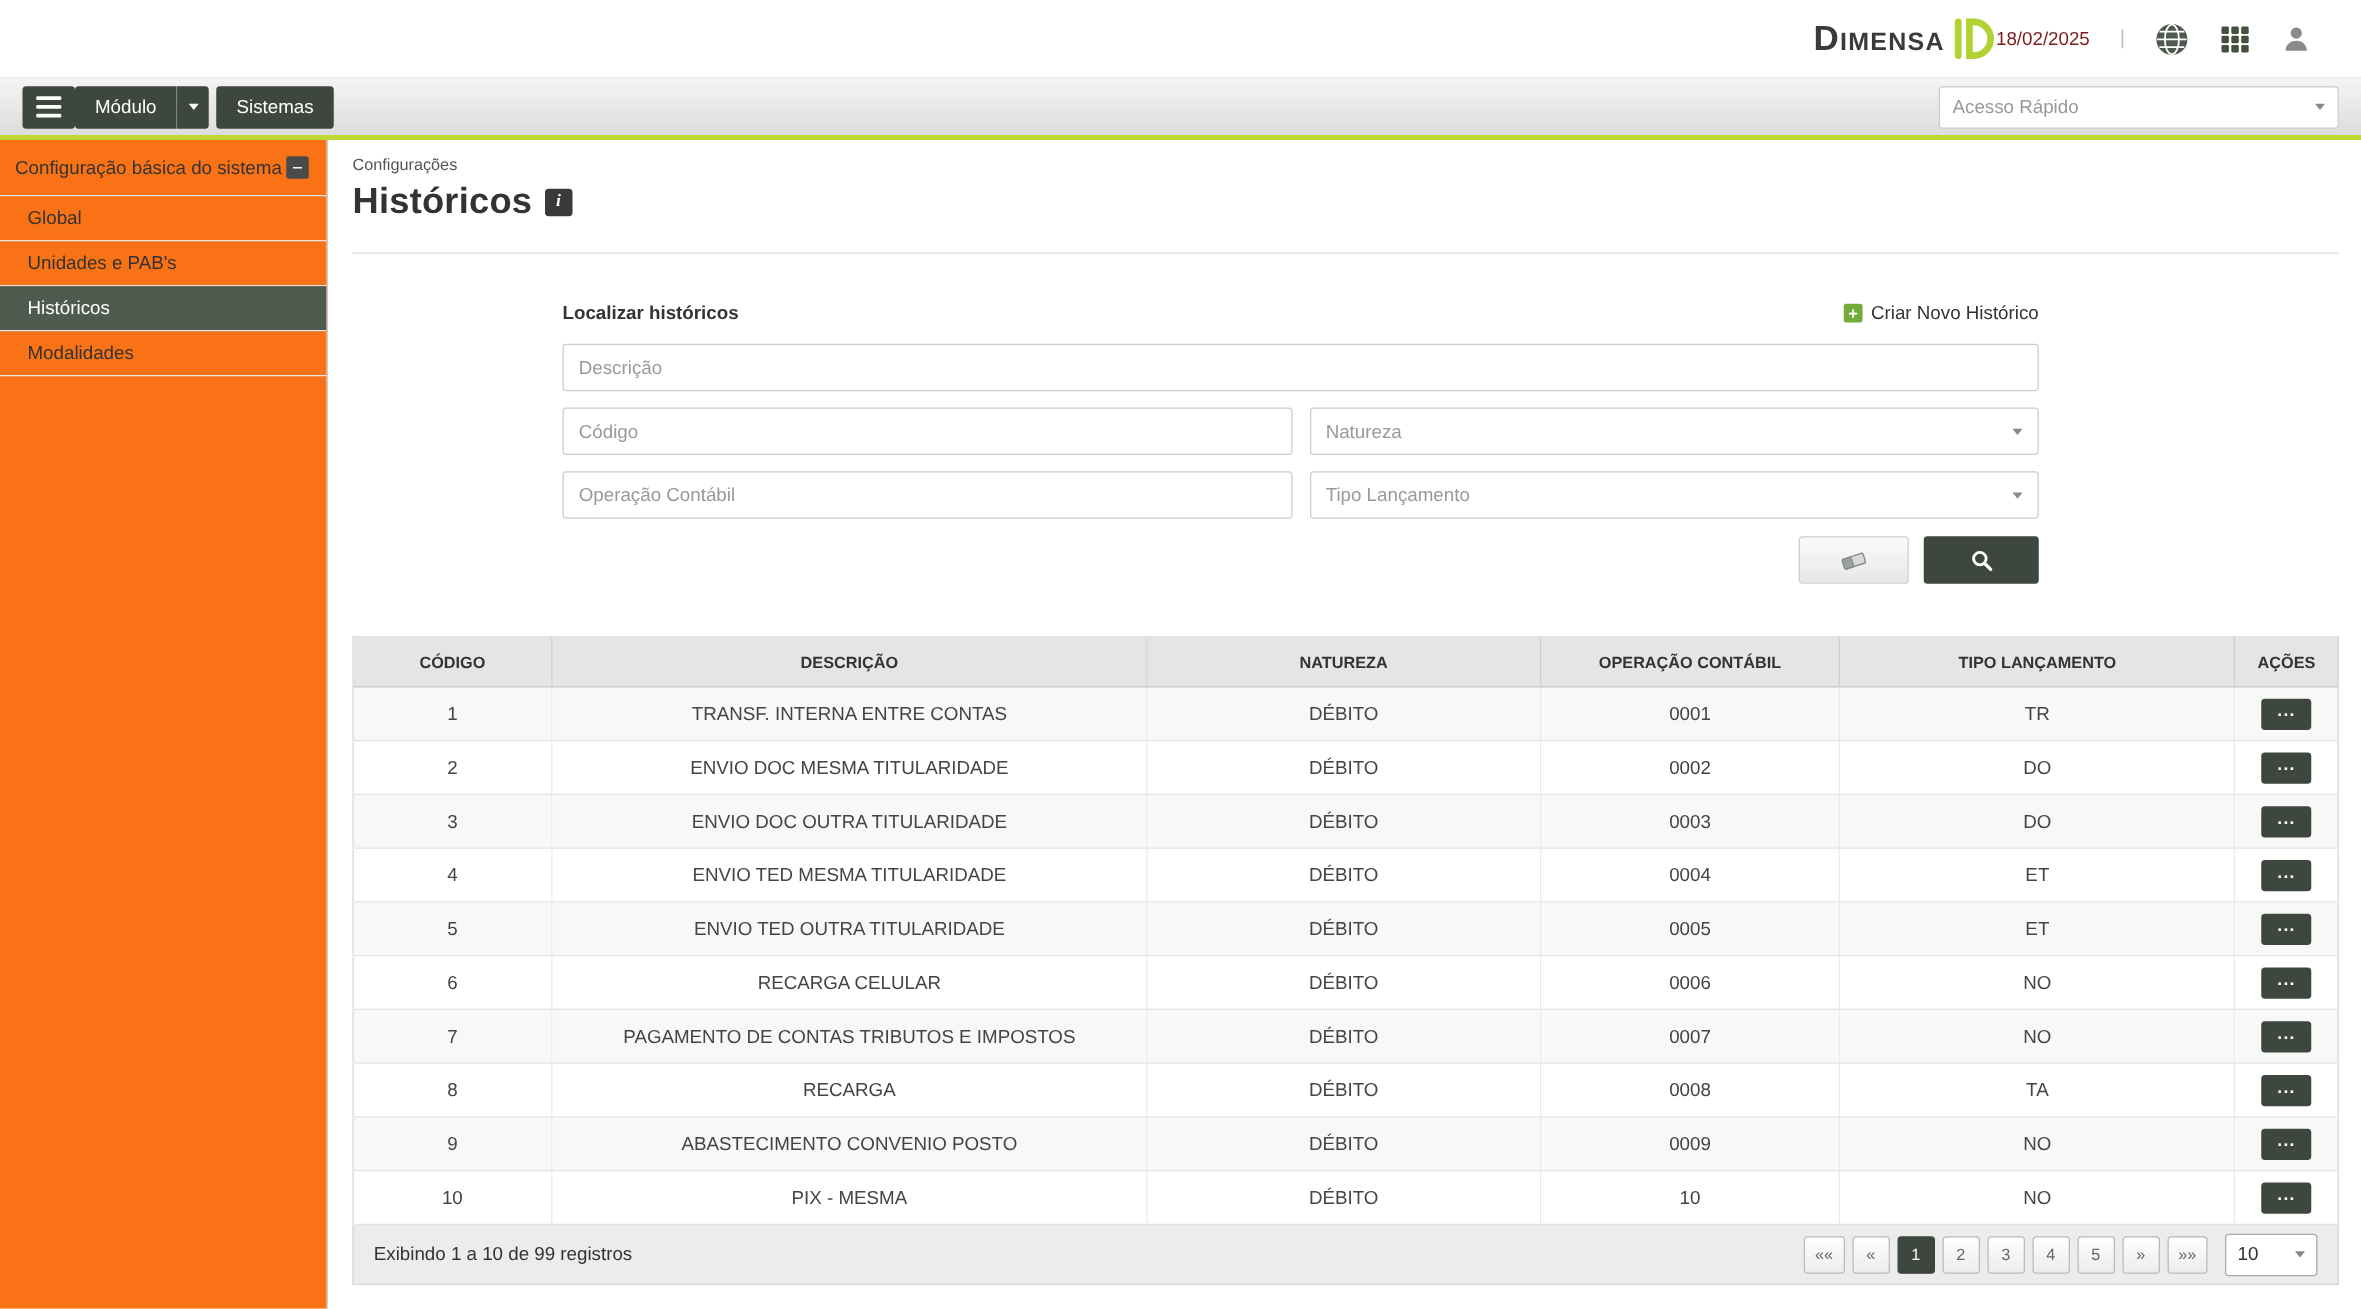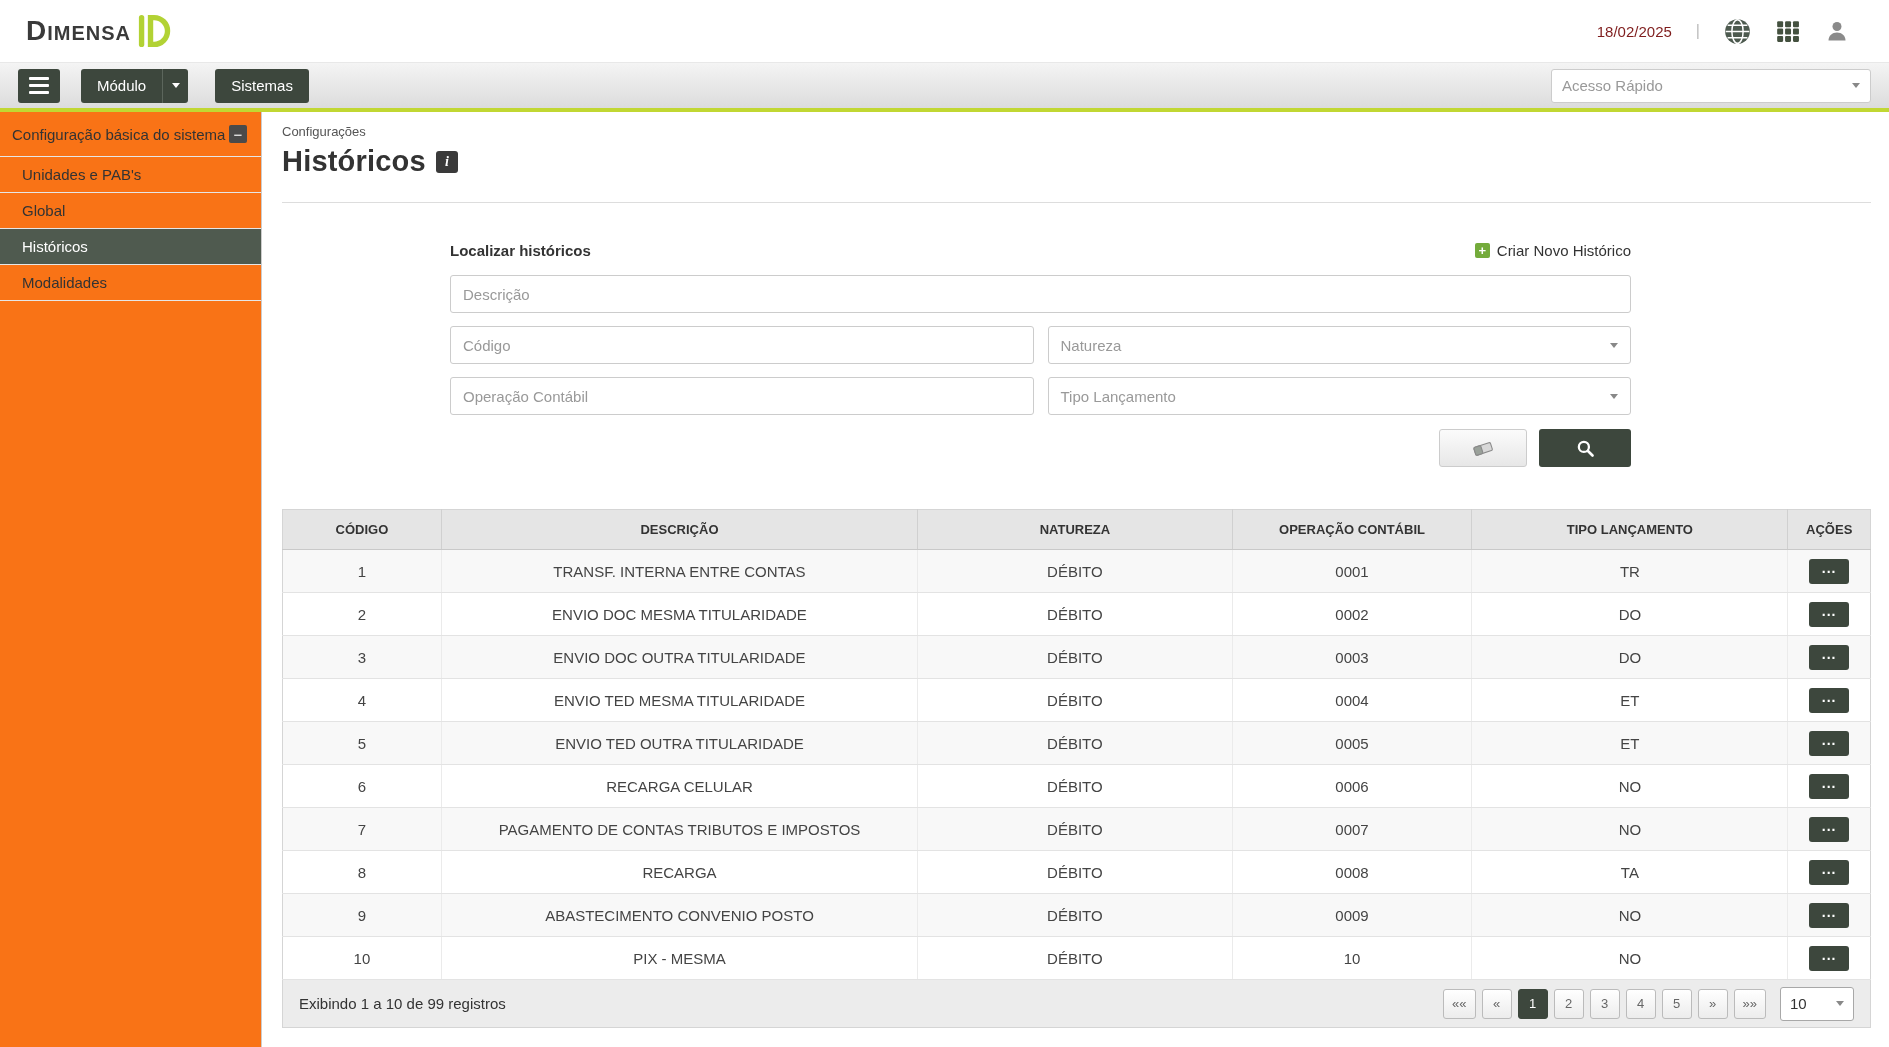--- a/index.html
+++ b/index.html
@@ -10,42 +10,41 @@
     color: #333;
     overflow: hidden;
     font-size: 15px;
   }
   .brand-fill { fill: var(--brand-green, #b2d234); }
   .brand-stroke { stroke: var(--brand-green, #b2d234); }
 
   
   .topbar {
     height: 62px;
-    display: flex; align-items: center; justify-content: space-between;
+    display: flex; align-items: center; justify-content: flex-end;
     padding: 0 40px 0 26px;
     background: #fff;
-    gap: 24px;
   }
   .logo { display: flex; align-items: center; gap: 7px; }
   .logo-text {
     font-size: 28px; font-weight: bold; color: #3a3a3a;
     letter-spacing: 1px; font-variant: small-caps;
   }
   .topbar-right { display: flex; align-items: center; gap: 24px; }
   .topbar-date { font-size: 15px; color: #7f1d1d; }
   .topbar-sep { color: #bbb; font-size: 16px; }
   .icon-btn { background: none; border: none; cursor: pointer; display: flex; align-items: center; }
 
   
   .menubar {
     height: 46px;
     background: linear-gradient(#f4f4f4, #dcdcdc);
     border-top: 1px solid #e8e8e8;
     display: flex; align-items: center;
-    padding: 0 18px; gap: 21px;
+    padding: 0 18px; gap: 0;
   }
   .accent-line { height: 4px; background: var(--accent-line, #c1d733); }
   .dark-btn {
     background: var(--dark-button, #3d473d);
     color: #fff; border: none; border-radius: 3px;
     height: 34px; font-size: 15px; font-family: inherit; cursor: pointer;
   }
   .hamburger { width: 42px; display: flex; flex-direction: column; gap: 4px; align-items: center; justify-content: center; }
   .hamburger i { display:block; width: 20px; height: 3px; background: #fff; border-radius: 1px; }
   .btn-group { display: flex; }
@@ -240,24 +239,24 @@
 
 <div class="layout">
 
   <aside class="sidebar">
     <div class="sidebar-header">
       <span class="sidebar-title">Configuração básica do sistema</span>
       <button class="collapse-box">−</button>
     </div>
     <nav class="sidebar-nav">
       <div class="sidebar-item">
+        <span>Global</span>
+      </div>
+      <div class="sidebar-item">
         <span>Unidades e PAB's</span>
-      </div>
-      <div class="sidebar-item">
-        <span>Global</span>
       </div>
       <div class="sidebar-item active">
         <span>Históricos</span>
       </div>
       <div class="sidebar-item">
         <span>Modalidades</span>
       </div>
     </nav>
   </aside>
 

